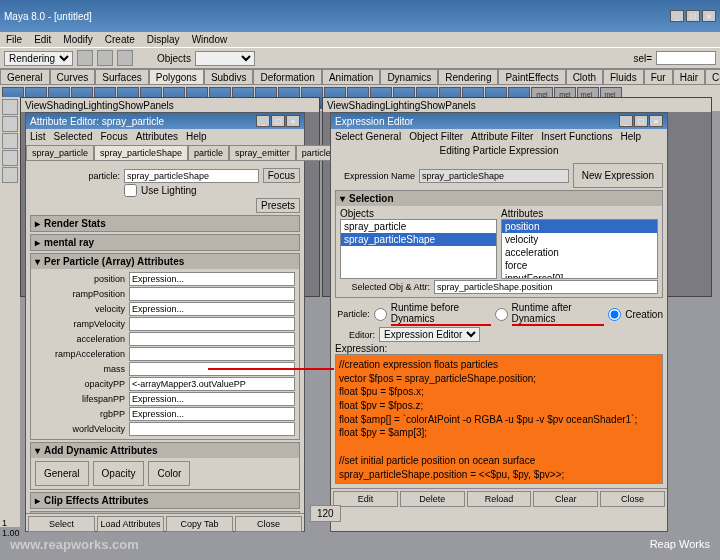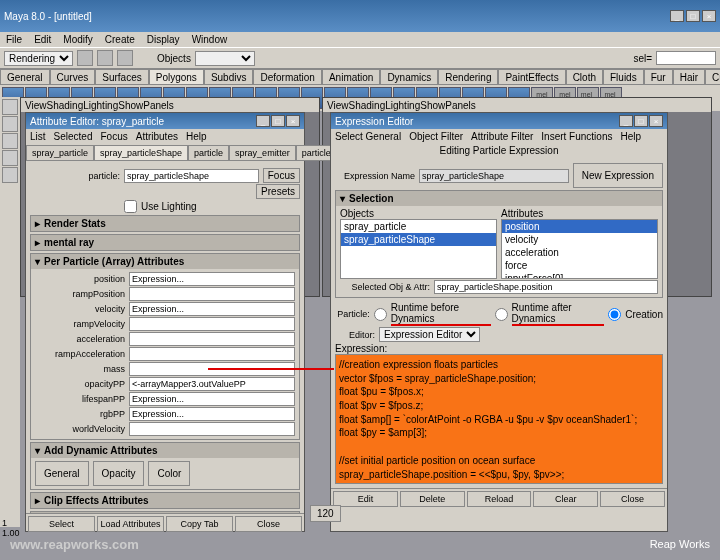--- a/index.html
+++ b/index.html
@@ -177,27 +177,27 @@
     <div class="t">particleClo»</div>
   </div>
   <div class="panel-body" style="height:350px;overflow:auto">
     <div class="row">
         <label>particle:</label>
         <input type="text" value="spray_particleShape" style="">
         <button class="btn" style="padding:1px 4px">Focus</button>
       </div>
     <div class="row">
         <label></label>
+        <input type="checkbox" style="">
+        <span>Use Lighting</span>
+      </div>
+    <div class="row">
+        <label></label>
         <span></span>
         <button class="btn" style="padding:1px 4px;margin-left:auto">Presets</button>
-      </div>
-    <div class="row">
-        <label></label>
-        <input type="checkbox" style="">
-        <span>Use Lighting</span>
       </div>
     <div class="section">
         <div class="section-head">▸ <span>Render Stats</span></div>
       </div>
     <div class="section">
         <div class="section-head">▸ <span>mental ray</span></div>
       </div>
     <div class="section">
       <div class="section-head">▾ <span>Per Particle (Array) Attributes</span></div>
       <div class="section-body" id="pp-rows">

